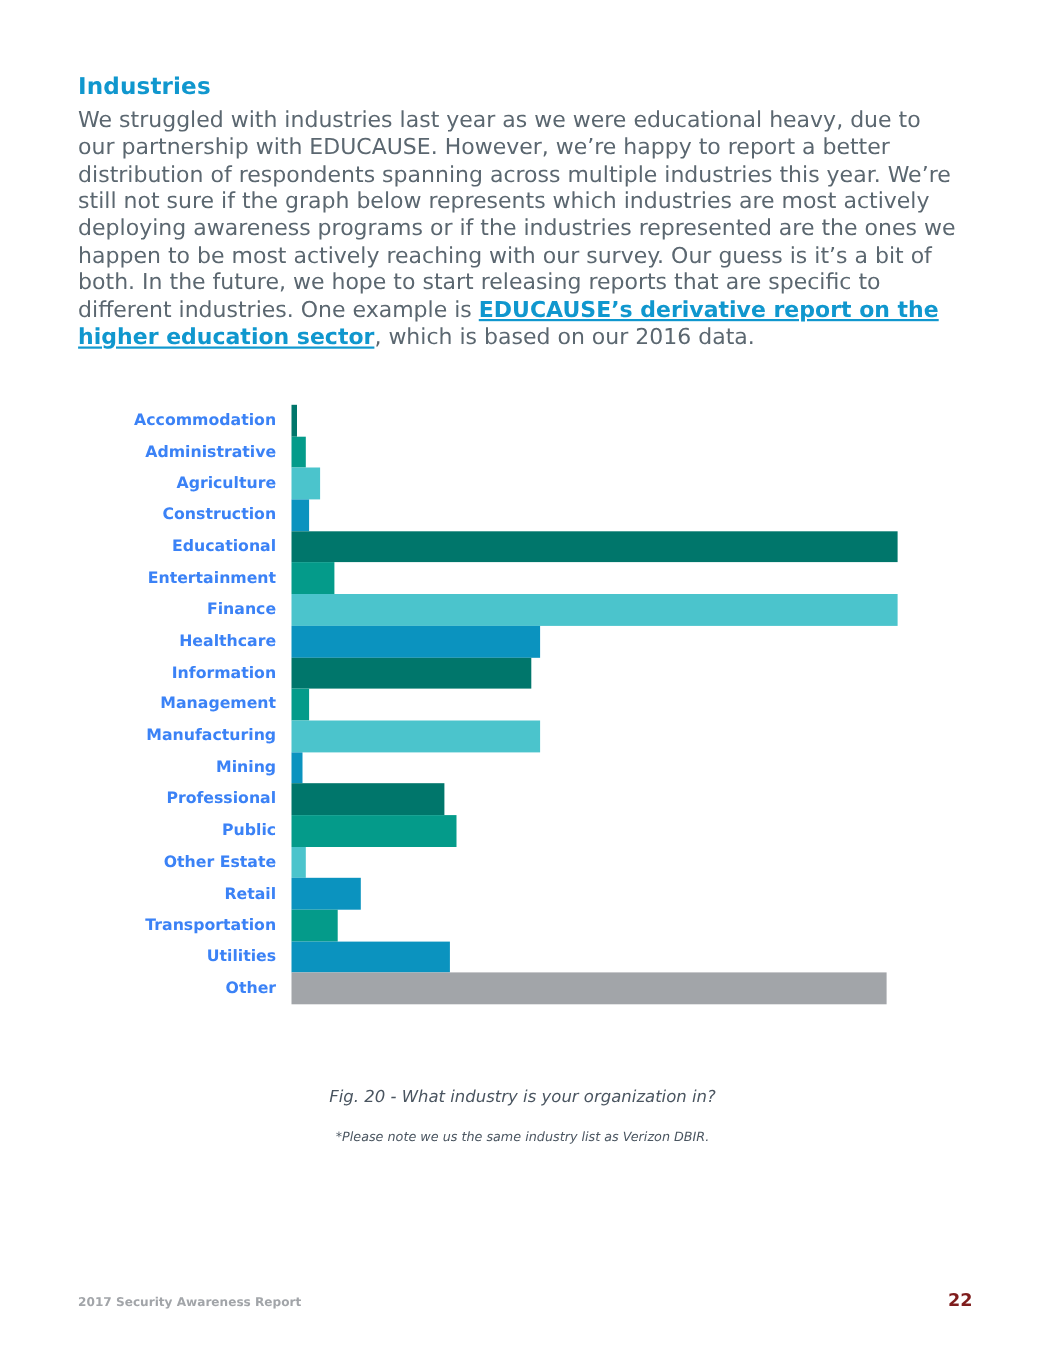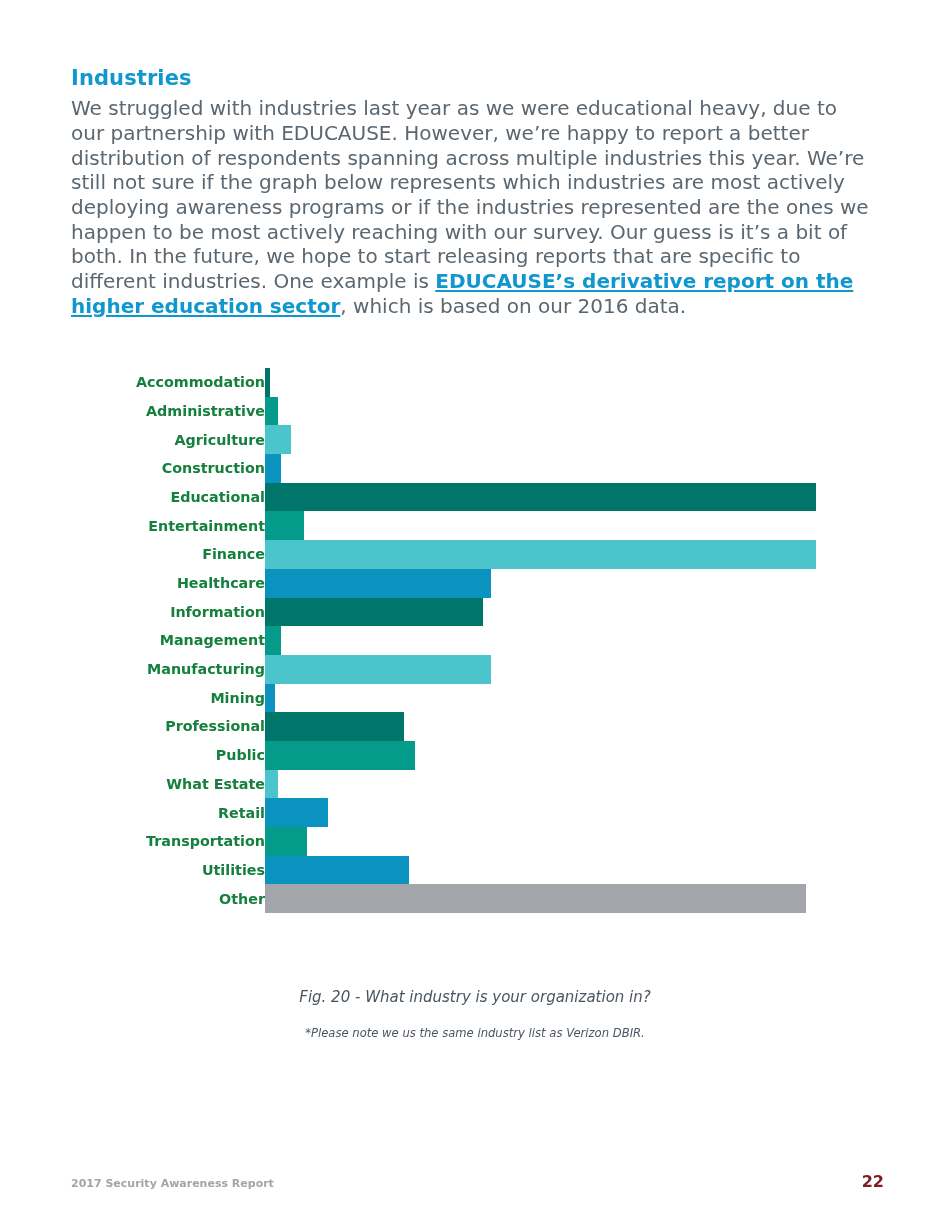--- a/index.html
+++ b/index.html
@@ -69,24 +69,25 @@
 
   .chart-row {
     display: flex;
     align-items: center;
     height: 28.7px;
   }
 
   .row-label {
     width: 265px;
     text-align: right;
+    padding-right: 14px;
     box-sizing: border-box;
     font-size: 14.3px;
     font-weight: bold;
-    color: #15803d;
+    color: #3b82f6;
     white-space: nowrap;
     line-height: 1;
   }
 
   .bar-area {
     position: relative;
     flex: 1;
     height: 100%;
   }
 
@@ -235,21 +236,21 @@
             <div class="bar" style="width: 139.062px; background: rgb(0, 118, 107);"></div>
           </div>
         </div>
         <div class="chart-row">
           <div class="row-label">Public</div>
           <div class="bar-area">
             <div class="bar" style="width: 149.557px; background: rgb(4, 155, 138);"></div>
           </div>
         </div>
         <div class="chart-row">
-          <div class="row-label">What Estate</div>
+          <div class="row-label">Other Estate</div>
           <div class="bar-area">
             <div class="bar" style="width: 13.119px; background: rgb(75, 196, 204);"></div>
           </div>
         </div>
         <div class="chart-row">
           <div class="row-label">Retail</div>
           <div class="bar-area">
             <div class="bar" style="width: 62.9714px; background: rgb(11, 147, 191);"></div>
           </div>
         </div>

